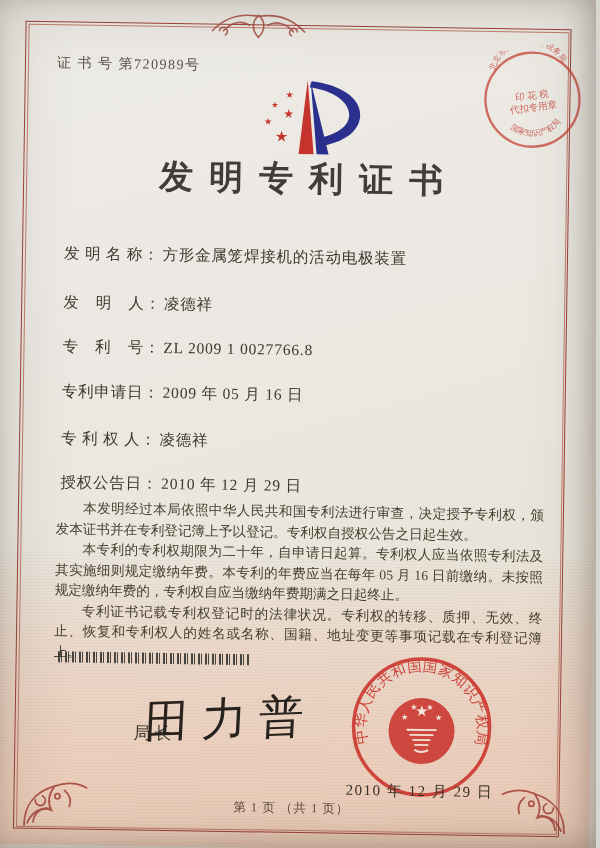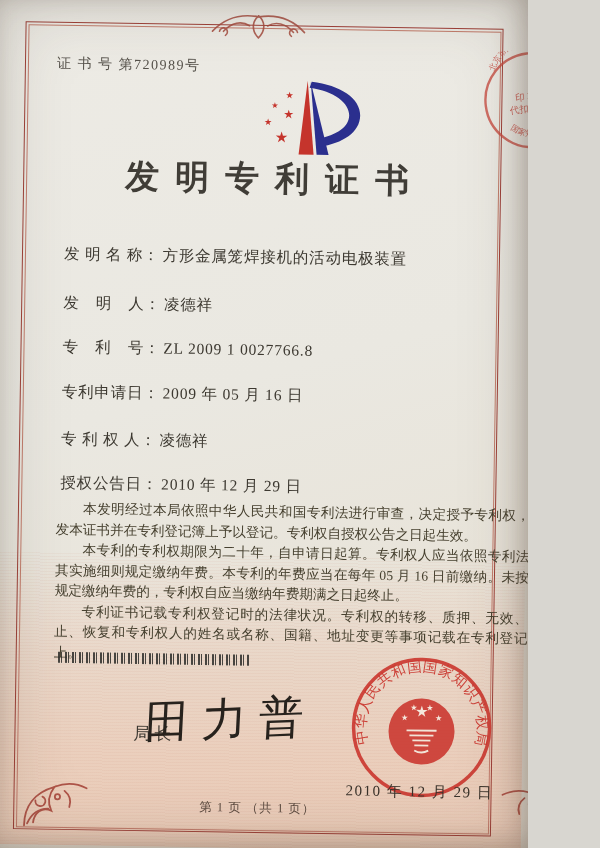--- a/index.html
+++ b/index.html
@@ -1,21 +1,21 @@
 <!DOCTYPE html>
 <html><head>
 <meta charset="utf-8">
 <style>
   html,body{margin:0;padding:0;}
   body{
     width:600px;height:848px;overflow:hidden;
     background:#d8d6d0;
     font-family:"Liberation Serif","DejaVu Serif",serif;
   }
-  .photo{position:relative;width:528px;height:848px;overflow:hidden;
+  .photo{position:relative;width:596px;height:848px;overflow:hidden;
     background:linear-gradient(165deg,#edebe5 0%,#eae8e1 45%,#e8e3d8 75%,#e6ded2 100%);}
   .photo::after{content:'';position:absolute;inset:0;pointer-events:none;z-index:60;
     box-shadow:inset 0 0 70px rgba(70,58,46,.22), inset -14px 0 30px -8px rgba(90,70,58,.30), inset 0 -10px 26px -8px rgba(90,70,58,.18);}
   .tilt{position:absolute;inset:0;transform:rotate(0.9deg);transform-origin:50% 45%;}
 
   .pink-tint{position:absolute;left:0;right:0;top:555px;height:293px;
     background:
       repeating-linear-gradient(0deg, rgba(198,128,104,.07) 0 1px, rgba(0,0,0,0) 1px 3px),
       linear-gradient(180deg, rgba(236,188,164,0) 0%, rgba(236,186,162,.30) 35%, rgba(238,186,160,.48) 70%, rgba(240,190,164,.55) 100%);}
 

